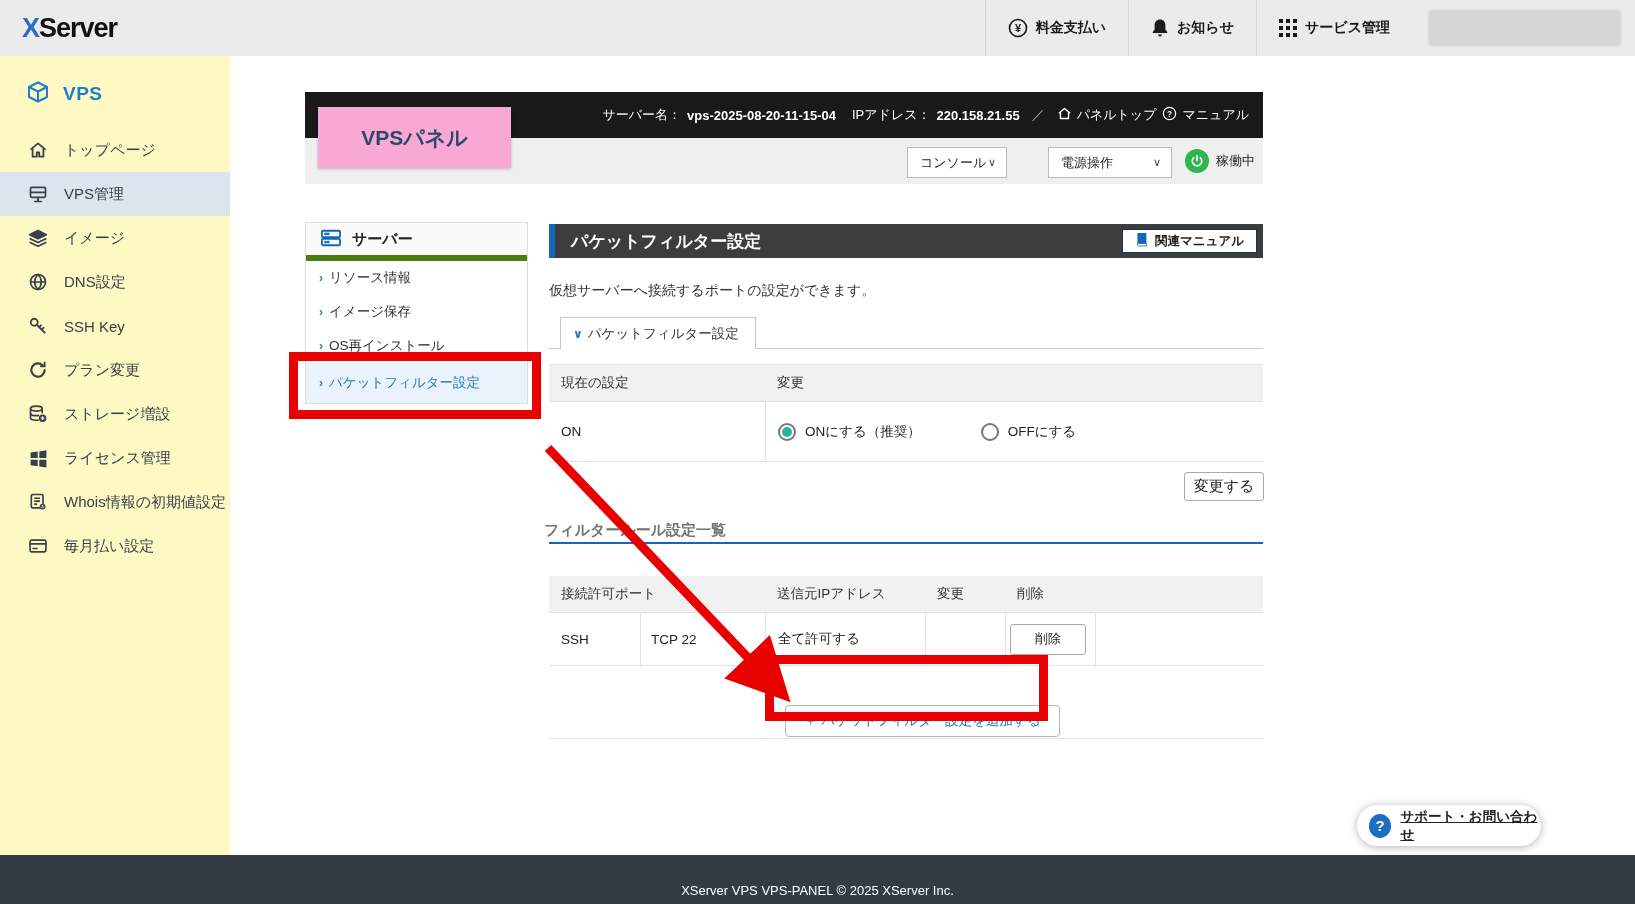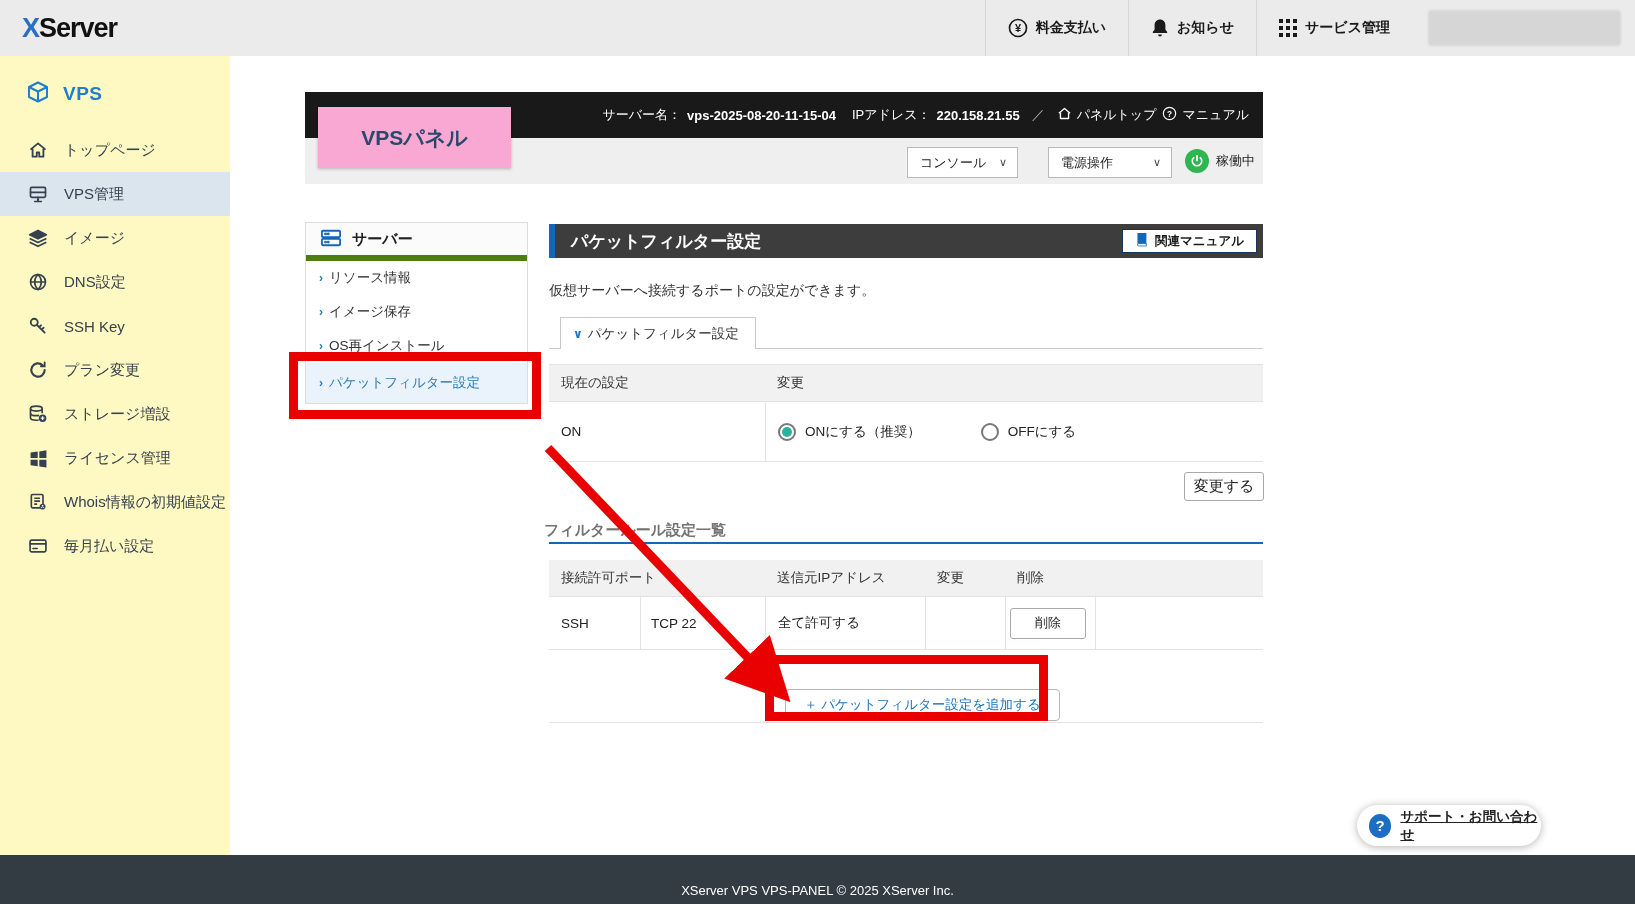--- a/index.html
+++ b/index.html
@@ -31,21 +31,21 @@
   .panel-bar { position:absolute; left:75px; top:36px; width:958px; height:46px; background:#191919; display:flex; align-items:center; justify-content:flex-end; }
   .panel-info { color:#fff; font-size:13px; display:flex; align-items:center; gap:6px; padding-right:14px; white-space:nowrap; }
   .panel-info b { font-weight:bold; }
   .panel-info .slash { color:#bbb; margin:0 6px; }
   .panel-crumb { display:flex; align-items:center; gap:5px; cursor:pointer; }
   .panel-title-box { position:absolute; left:88px; top:51px; width:193px; height:61px; background:#f9a8d4; box-shadow:0 1px 3px rgba(0,0,0,.25); display:flex; align-items:center; justify-content:center; z-index:5; }
   .panel-title-box span { color:#29496b; font-size:21px; font-weight:bold; }
   .panel-subbar { position:absolute; left:75px; top:82px; width:958px; height:46px; background:#efefef; }
   .fake-select { position:absolute; height:31px; background:#fff; border:1px solid #b9b9b9; display:flex; align-items:center; justify-content:space-between; padding:0 10px 0 12px; font-size:13px; color:#222; cursor:pointer; }
   .fake-select .chev { color:#444; font-size:11px; }
-  .sel-console { left:677px; top:91px; width:111px;text-align:right; }
+  .sel-console { left:677px; top:91px; width:100px;text-align:right; }
   .sel-power { left:818px; top:91px; width:124px; }
   .power-status { position:absolute; left:955px; top:93px; display:flex; align-items:center; gap:7px; }
   .power-circle { width:24px; height:24px; border-radius:50%; background:#2eb651; display:flex; align-items:center; justify-content:center; }
   .power-label { font-size:13px; color:#222; }
 
   
   .subnav { position:absolute; left:75px; top:166px; width:223px; background:#fff; border:1px solid #dcdcdc; z-index:2; }
   .subnav-header { display:flex; align-items:center; gap:10px; height:38px; padding-left:14px; border-bottom:6px solid #4d7c0f; font-size:15px; font-weight:bold; color:#222; background:#fbfbfb; }
   .subnav-item { display:flex; align-items:center; gap:6px; height:34px; padding-left:13px; font-size:13.5px; color:#333; cursor:pointer; }
   .subnav-item .arr { color:#2a7ab9; font-weight:bold; font-size:12px; }
@@ -69,21 +69,21 @@
   .st-c2 { flex:1; padding-left:12px; display:flex; align-items:center; gap:60px; }
   .st-row .st-c2 { border-left:1px solid #e2e2e2; height:100%; }
   .radio-opt { display:flex; align-items:center; gap:9px; cursor:pointer; }
   .radio { width:18px; height:18px; border-radius:50%; border:2px solid #777; background:#fff; display:flex; align-items:center; justify-content:center; }
   .radio.checked::after { content:""; width:10px; height:10px; border-radius:50%; background:#27b3a0; }
   .change-btn { position:absolute; left:954px; top:416px; width:80px; height:29px; background:#fff; border:1px solid #a9a9a9; border-radius:3px; font-size:15px; color:#222; display:flex; align-items:center; justify-content:center; cursor:pointer; }
 
   
   .rules-title { position:absolute; left:314px; top:465px; font-size:15px; font-weight:bold; color:#737373; }
   .rules-underline { position:absolute; left:319px; top:486px; width:714px; height:2px; background:#1467b8; }
-  .rules-table { position:absolute; left:319px; top:504px; width:714px; font-size:13.5px; }
+  .rules-table { position:absolute; left:319px; top:520px; width:714px; font-size:13.5px; }
   .rt-head { display:flex; background:#f1f1f1; border-bottom:1px solid #e2e2e2; height:37px; align-items:center; color:#333; }
   .rt-row { display:flex; height:53px; align-items:center; border-bottom:1px solid #e2e2e2; color:#222; }
   .rt-foot { height:73px; border-bottom:1px solid #e2e2e2; position:relative; }
   .col-a { width:216px; padding-left:12px; }
   .col-a1 { width:91px; padding-left:12px; height:100%; display:flex; align-items:center; }
   .col-a2 { width:125px; padding-left:10px; height:100%; display:flex; align-items:center; border-left:1px solid #e2e2e2; }
   .col-b { width:160px; padding-left:12px; height:100%; display:flex; align-items:center; }
   .col-c { width:80px; padding-left:12px; height:100%; display:flex; align-items:center; }
   .col-d { width:90px; padding-left:12px; height:100%; display:flex; align-items:center; }
   .col-e { flex:1; padding-left:12px; height:100%; display:flex; align-items:center; }

